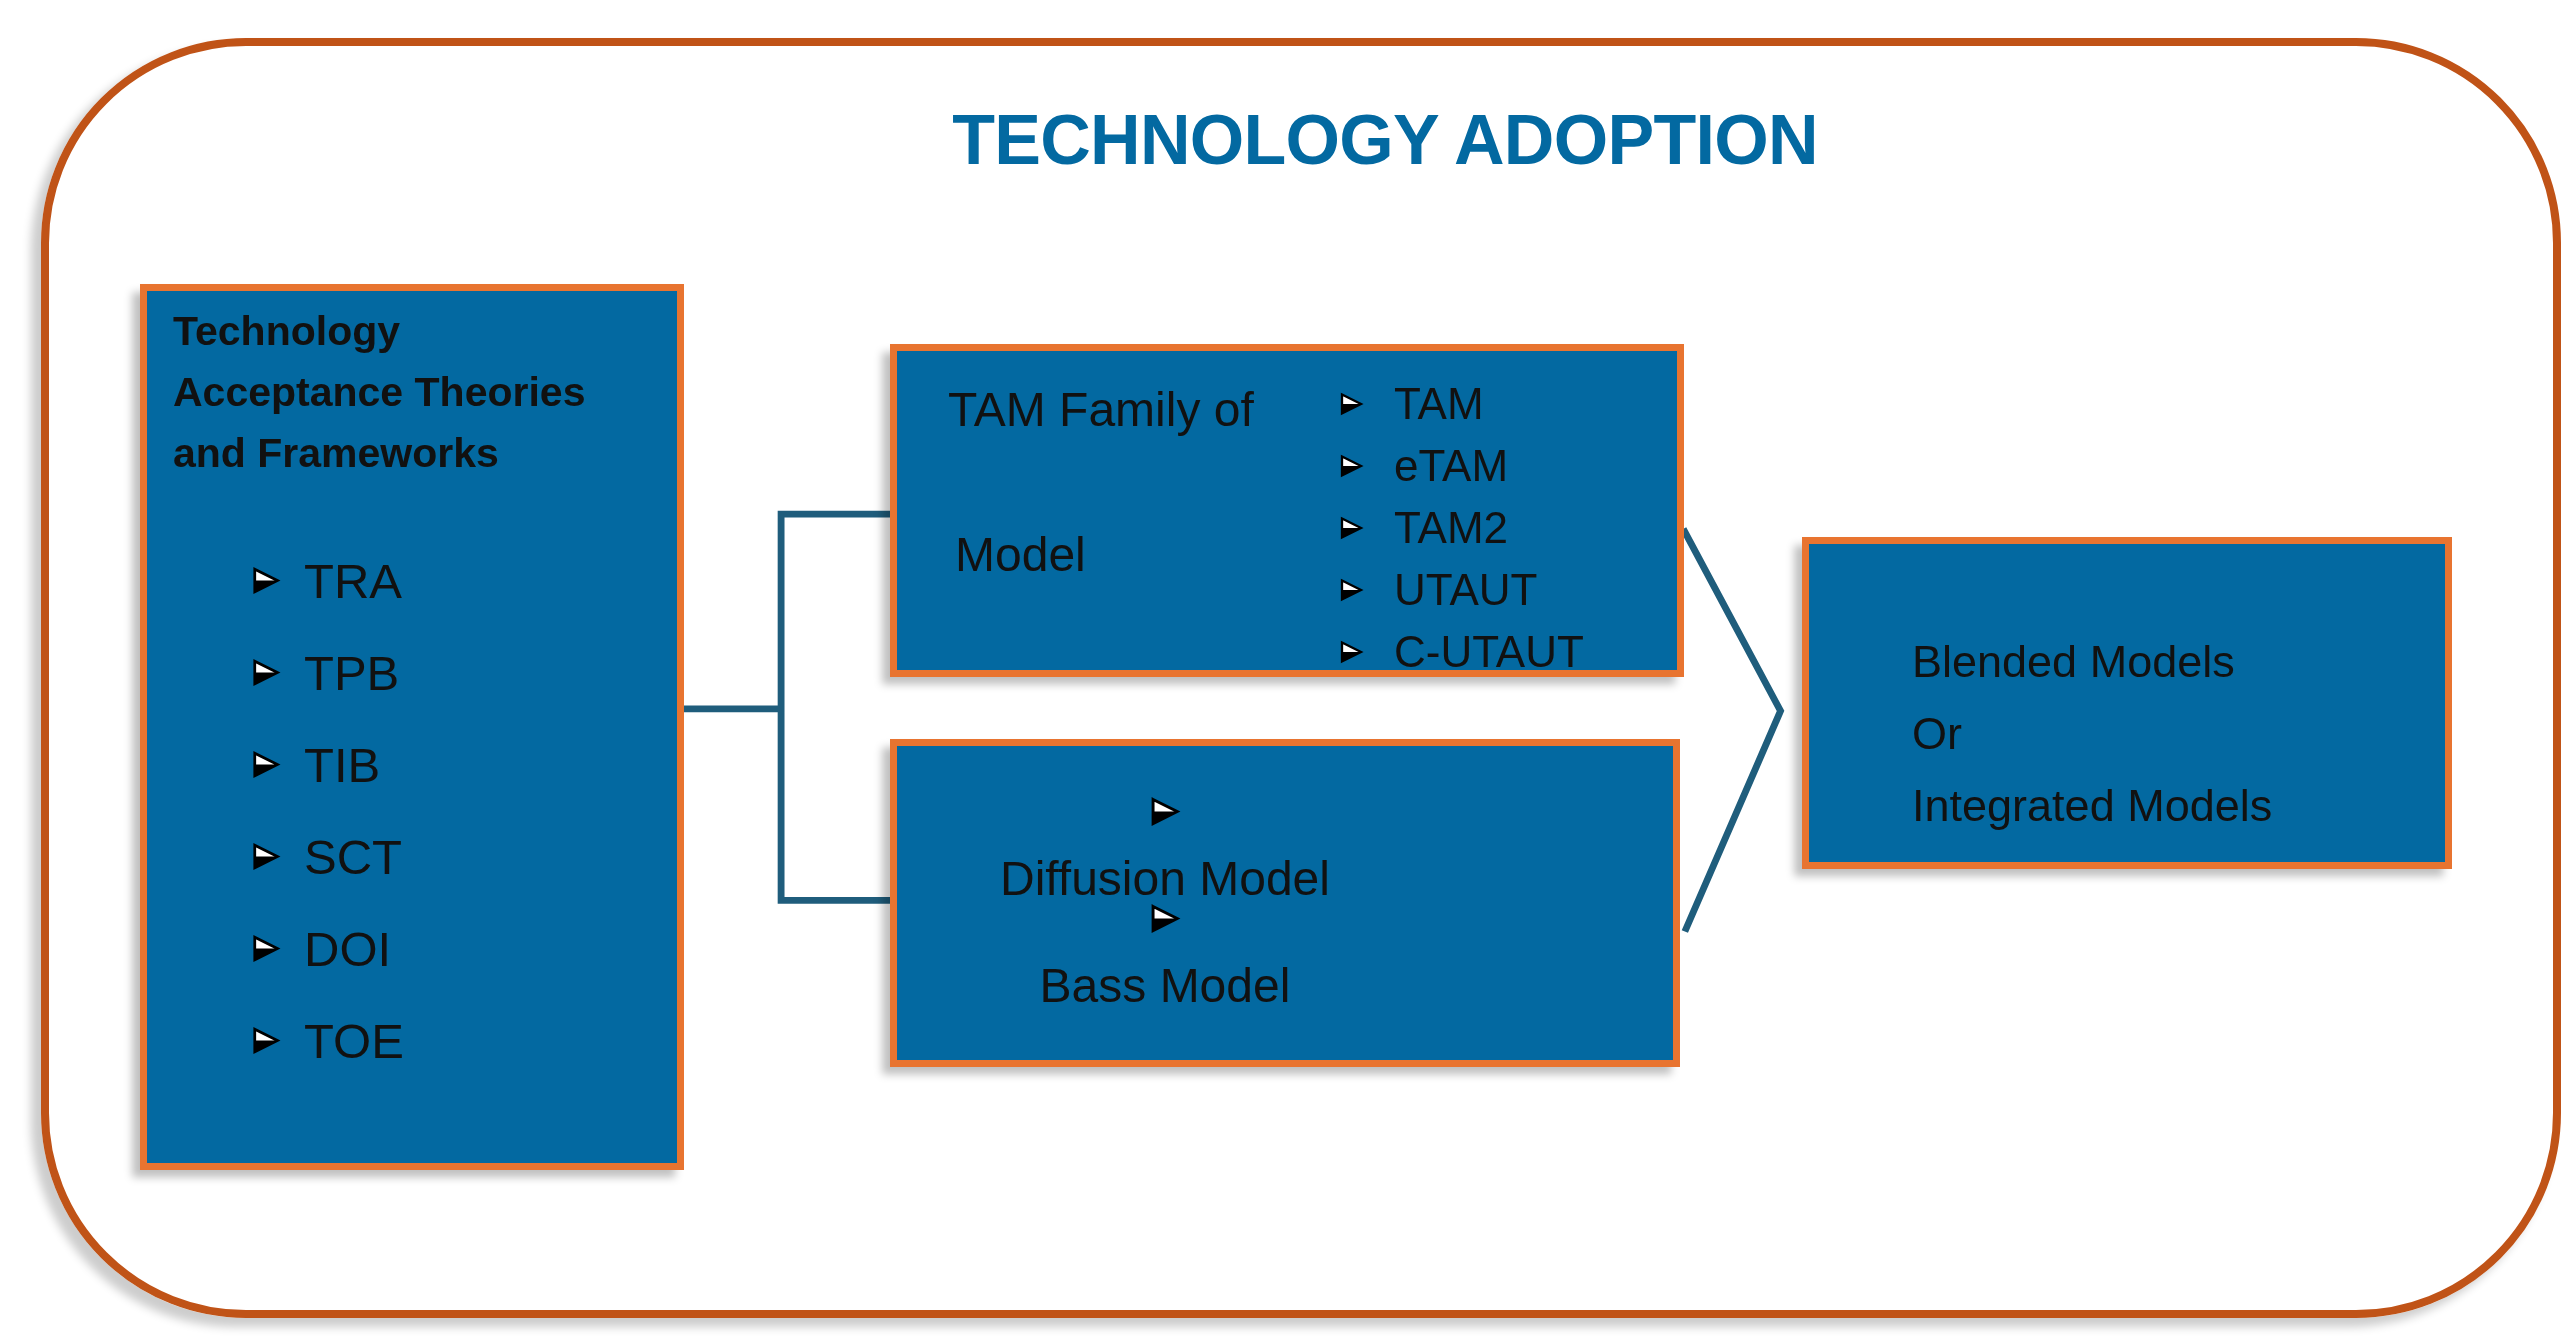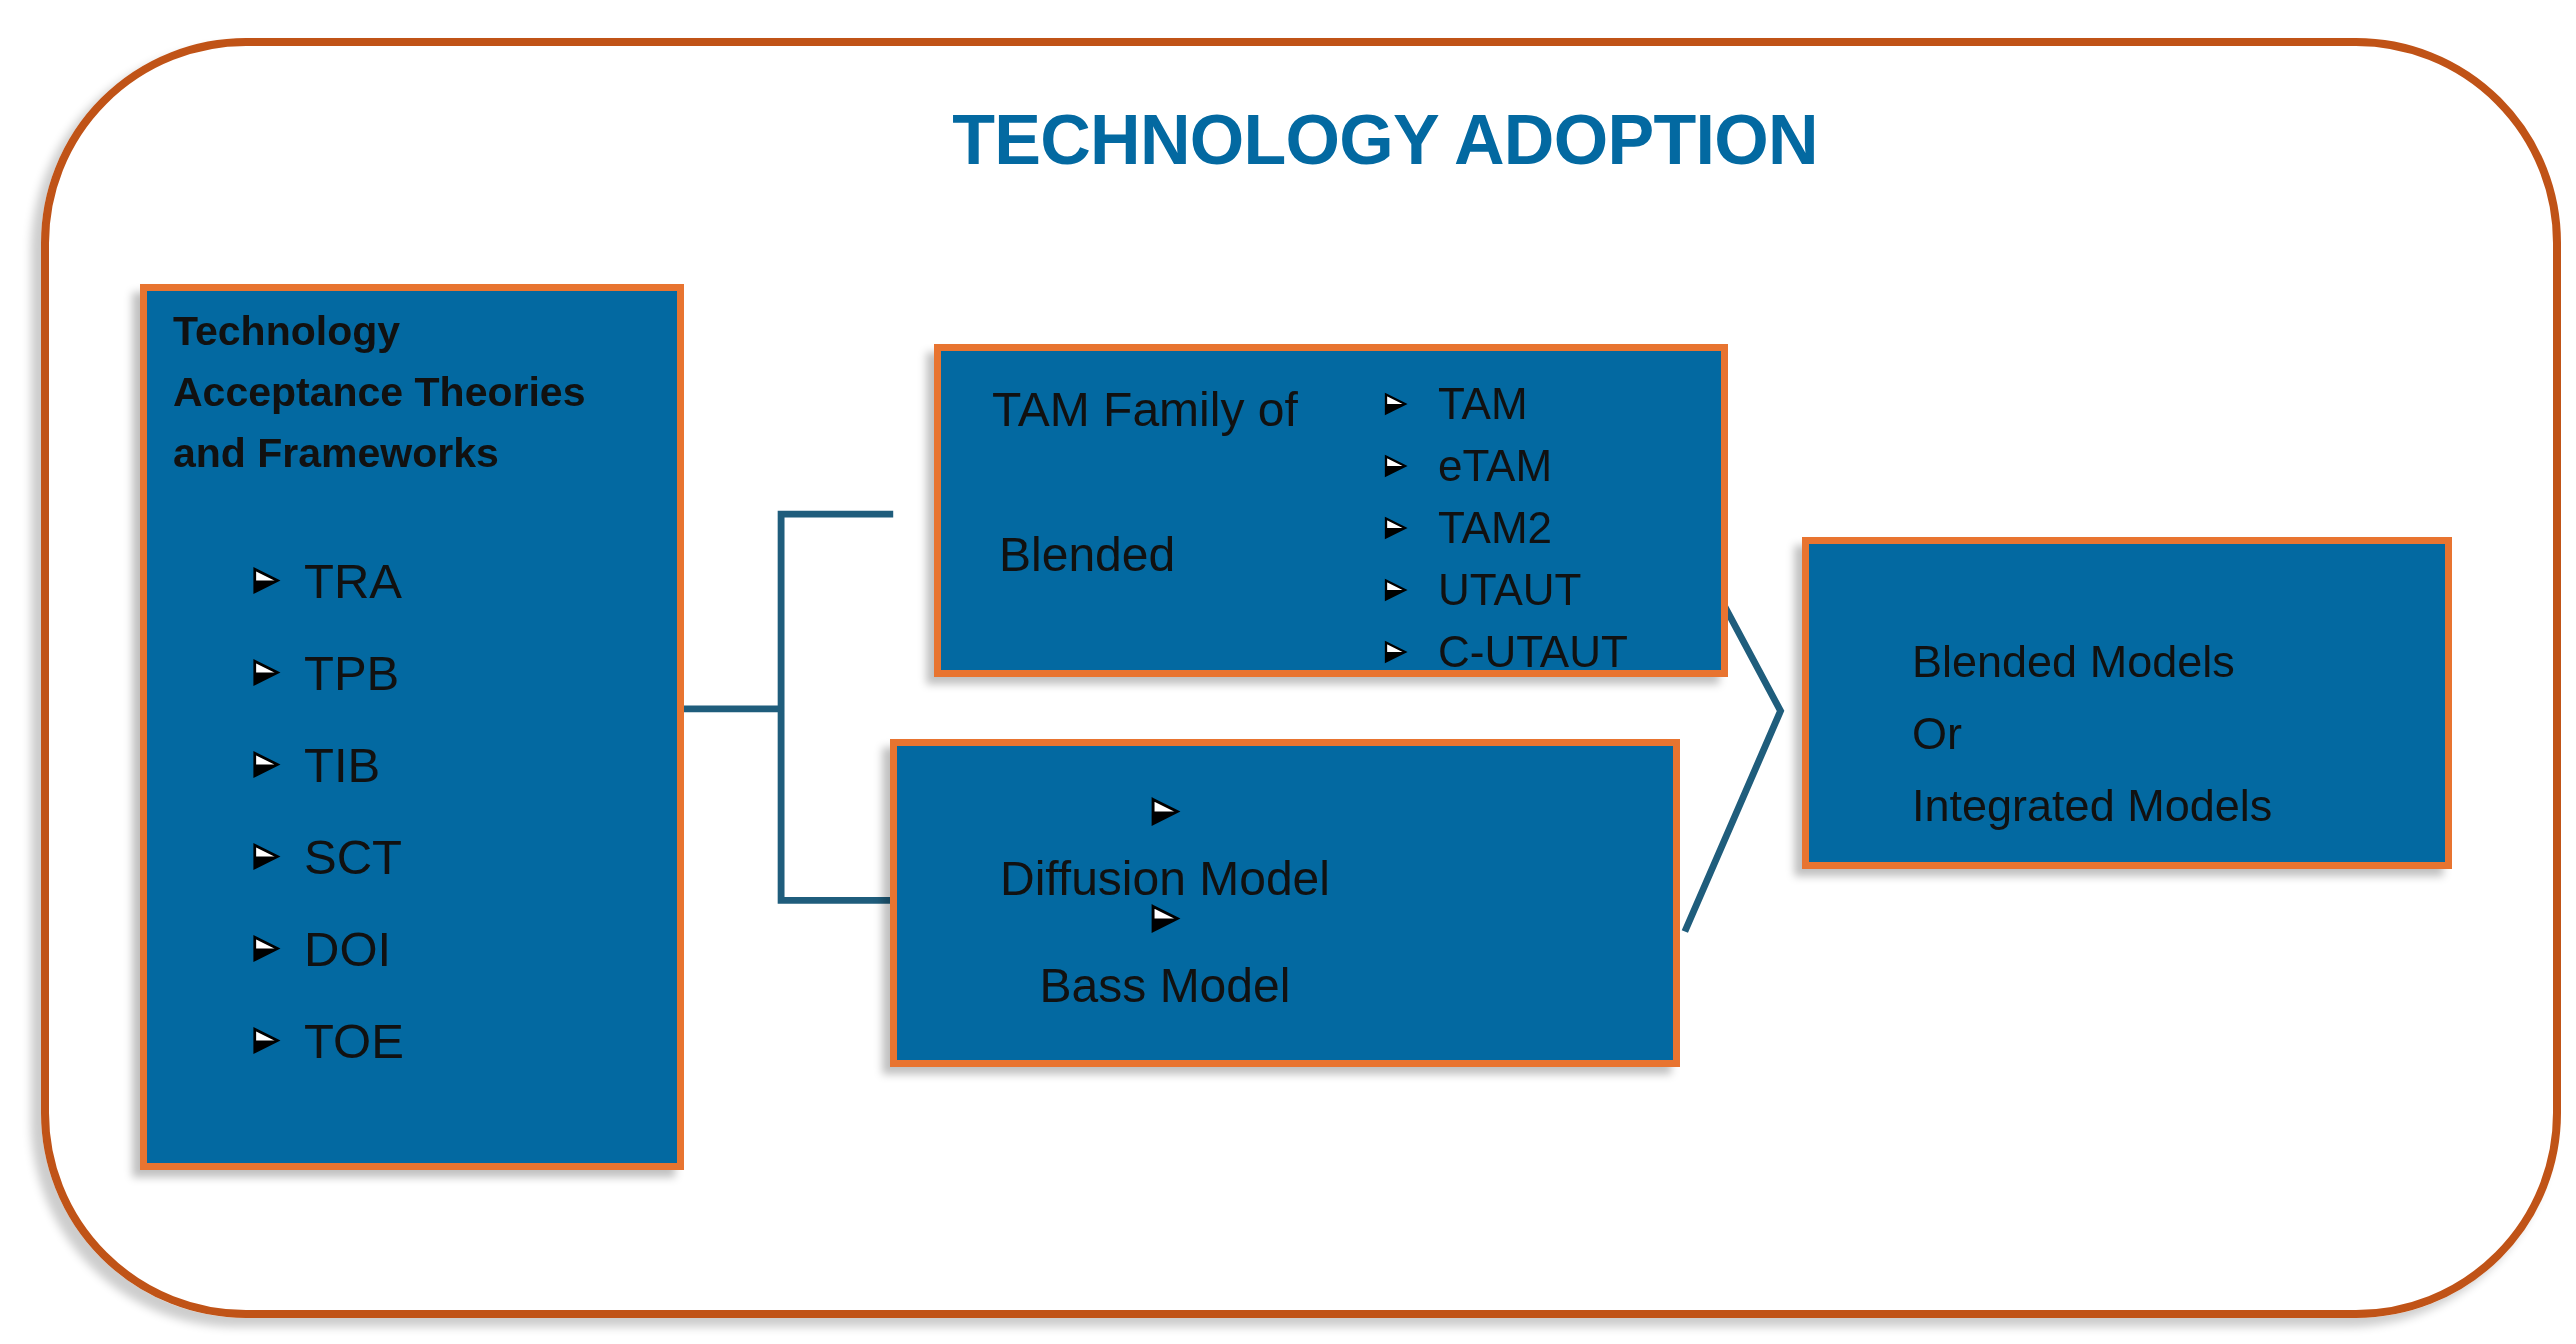--- a/index.html
+++ b/index.html
@@ -51,21 +51,21 @@
     stroke-linejoin: miter;
   }
   
   .box {
     position: absolute;
     background: #0369a1;
     border: 7.5px solid var(--box-border, #E87430);
     box-shadow: -8.2px 8.2px 8.2px rgba(0,0,0,0.25);
   }
   #left-box      { left: 140px;  top: 284px;  width: 544px;  height: 886px; }
-  #tam-box       { left: 934px; top: 344px;  width: 794px; height: 333px; }
+  #tam-box       { left: 890px; top: 344px;  width: 794px; height: 333px; }
   #diffusion-box { left: 890px; top: 739px; width: 790px; height: 328px; }
   #blended-box   { left: 1802px; top: 537px;  width: 650px;  height: 332px; }
 
   
   #left-box .heading {
     margin: 9.6px 0 0 26px;
     font-size: 41px;
     font-weight: bold;
     line-height: 61px;
     white-space: pre-line;
@@ -176,21 +176,21 @@
               <polygon points="4,13 23,13 4,22.5" fill="#000000"></polygon>
             </svg>
           </span>
         <span class="item-text">TOE</span>
       </li>
     </ul>
   </div>
 
   <div class="box" id="tam-box">
     <span class="tam-label-1">TAM Family of</span>
-    <span class="tam-label-2">Blended</span>
+    <span class="tam-label-2">Model</span>
     <ul class="bullet-list">
       <li>
         <span class="bullet">
             <svg viewBox="0 0 26 26">
               <polygon points="4,3.5 23,13 4,22.5" fill="#ffffff" stroke="#000000" stroke-width="2.3"></polygon>
               <polygon points="4,13 23,13 4,22.5" fill="#000000"></polygon>
             </svg>
           </span>
         <span class="item-text">TAM</span>
       </li>

